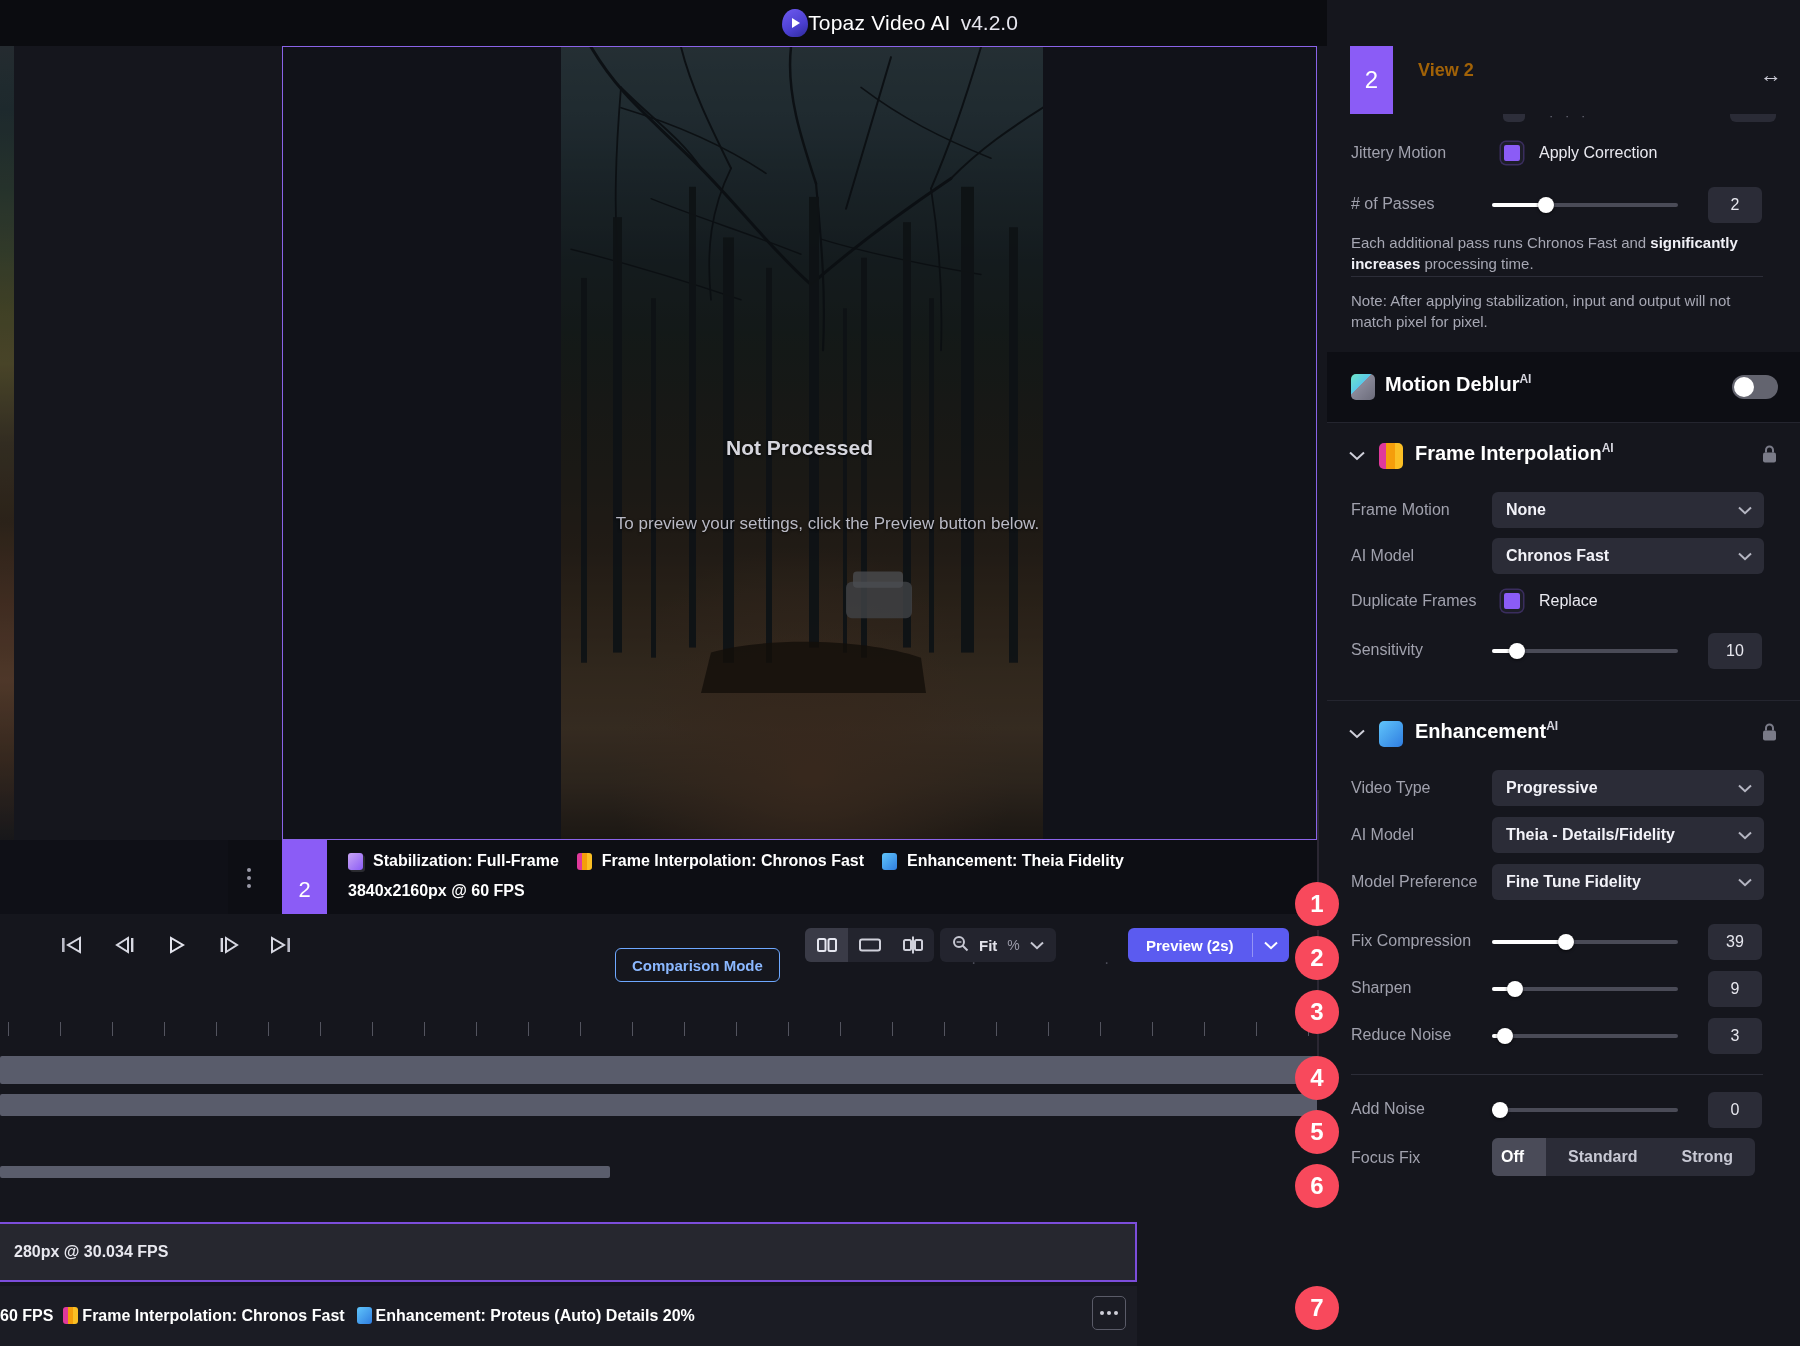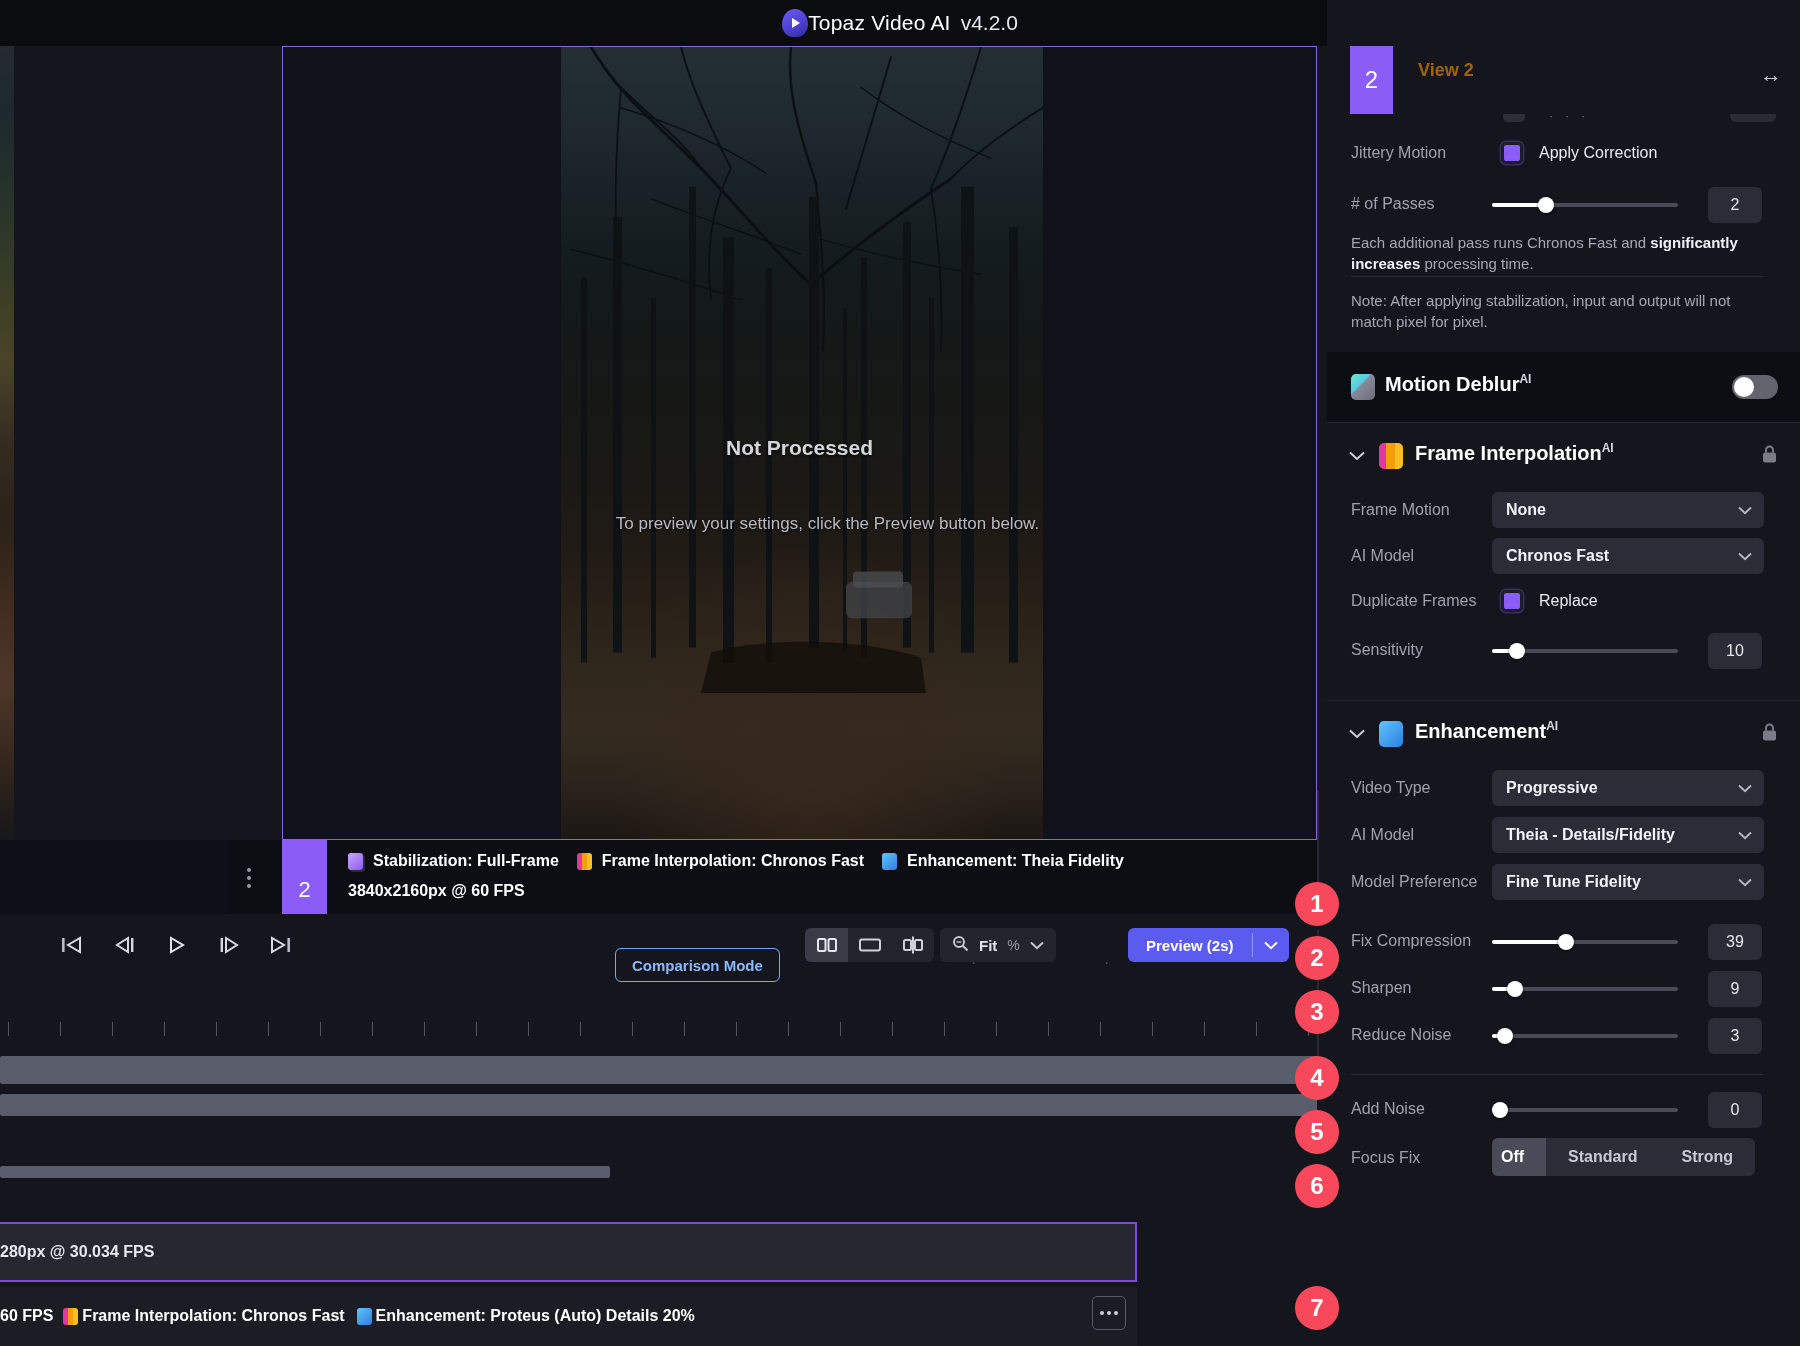--- a/index.html
+++ b/index.html
@@ -212,28 +212,28 @@
 
   
   .outbar {
     position:absolute; left:0; top:1222px; width:1137px; height:60px;
     background:#26272f;
     border-top: 2px solid #7c4ddb;
     border-bottom: 2px solid #7c4ddb;
     border-right: 2px solid #7c4ddb;
     display:flex; align-items:center;
   }
-  .outbar .txt { color:#e8e8ef; font-size:16px; font-weight:bold; margin-left: 0px; }
+  .outbar .txt { color:#e8e8ef; font-size:16px; font-weight:bold; margin-left: 0px; padding-left: 14px; }
 
   .statusbar {
     position:absolute; left:0; top:1286px; width:1137px; height:60px;
     background:#1b1c24;
     display:flex; align-items:center;
   }
-  .statusbar .txt { color:#ffffff; font-size:16px; font-weight:bold; display:flex; align-items:flex-end;}
+  .statusbar .txt { color:#ffffff; font-size:16px; font-weight:bold; display:flex; align-items:flex-start;}
   .ellipsis-btn {
     position:absolute; left:1092px; top:1296px;
     width:34px; height:34px; border:1px solid #5a5b68; border-radius:5px;
     display:flex; align-items:center; justify-content:center; gap:3px;
   }
   .ellipsis-btn i { width:4px; height:4px; border-radius:50%; background:#cfcfd8; }
 
   
   .rpanel {
     position:absolute; left:1327px; top:0px; width:473px; height:1346px;

